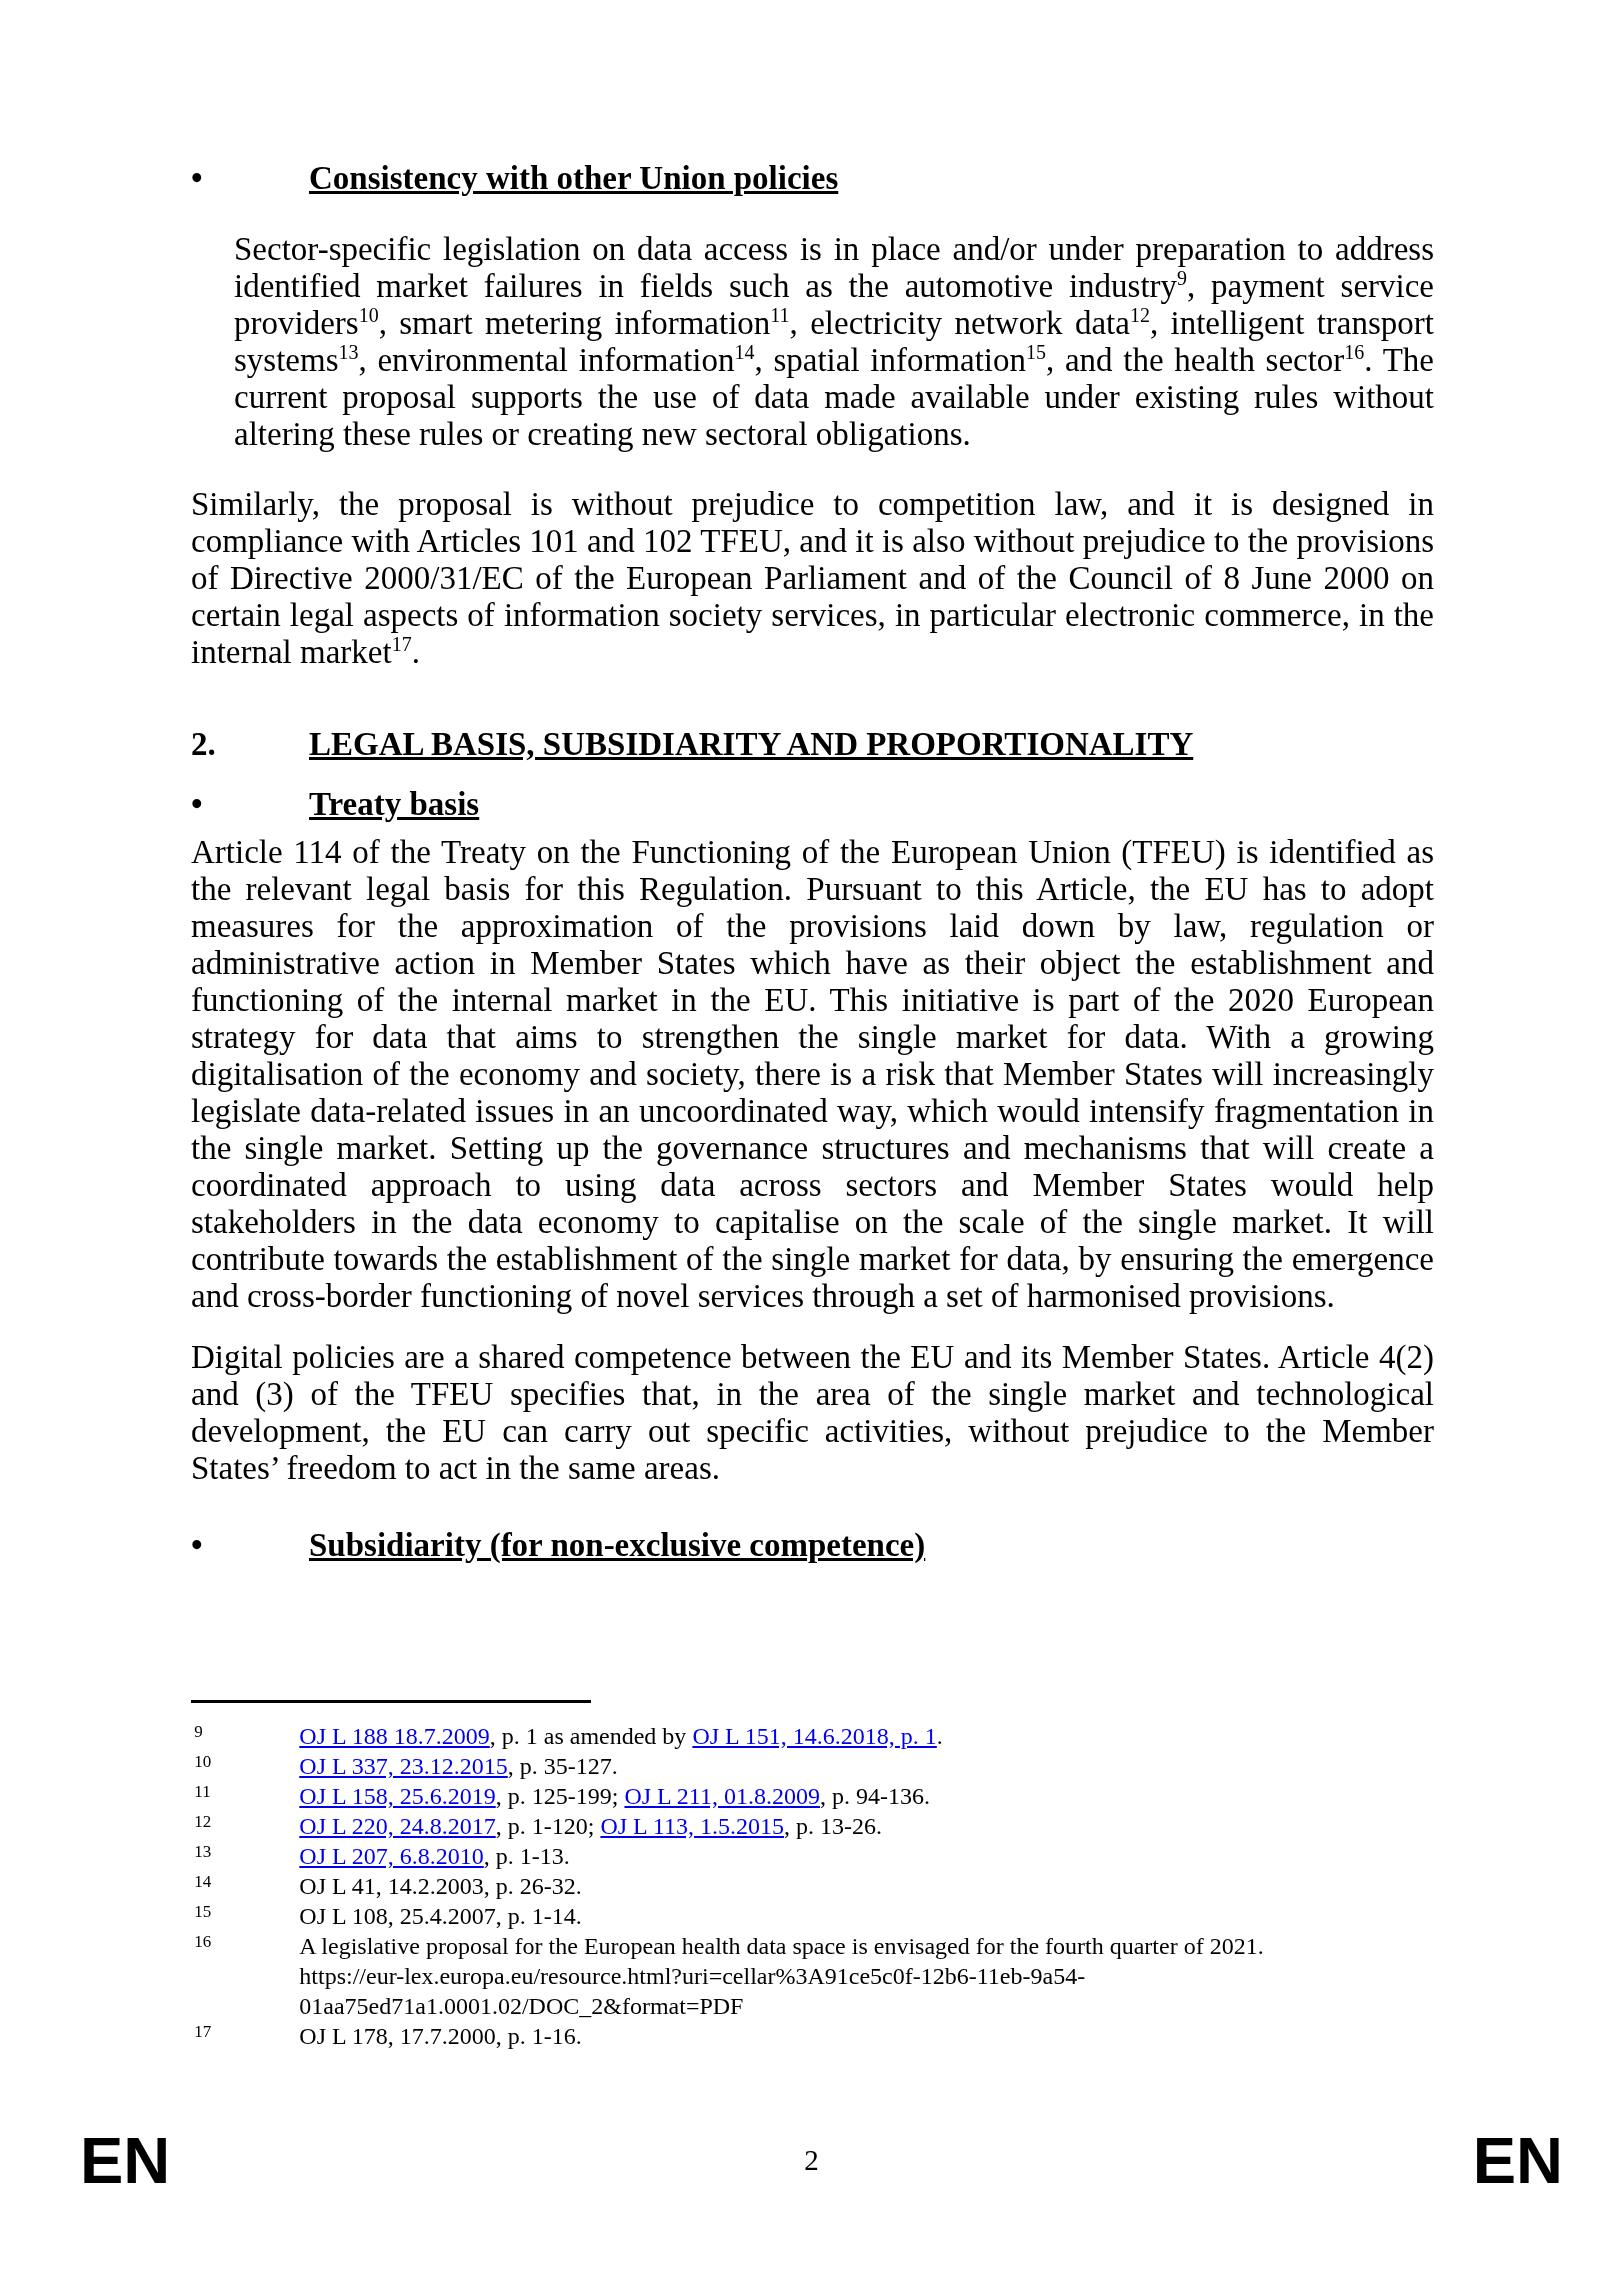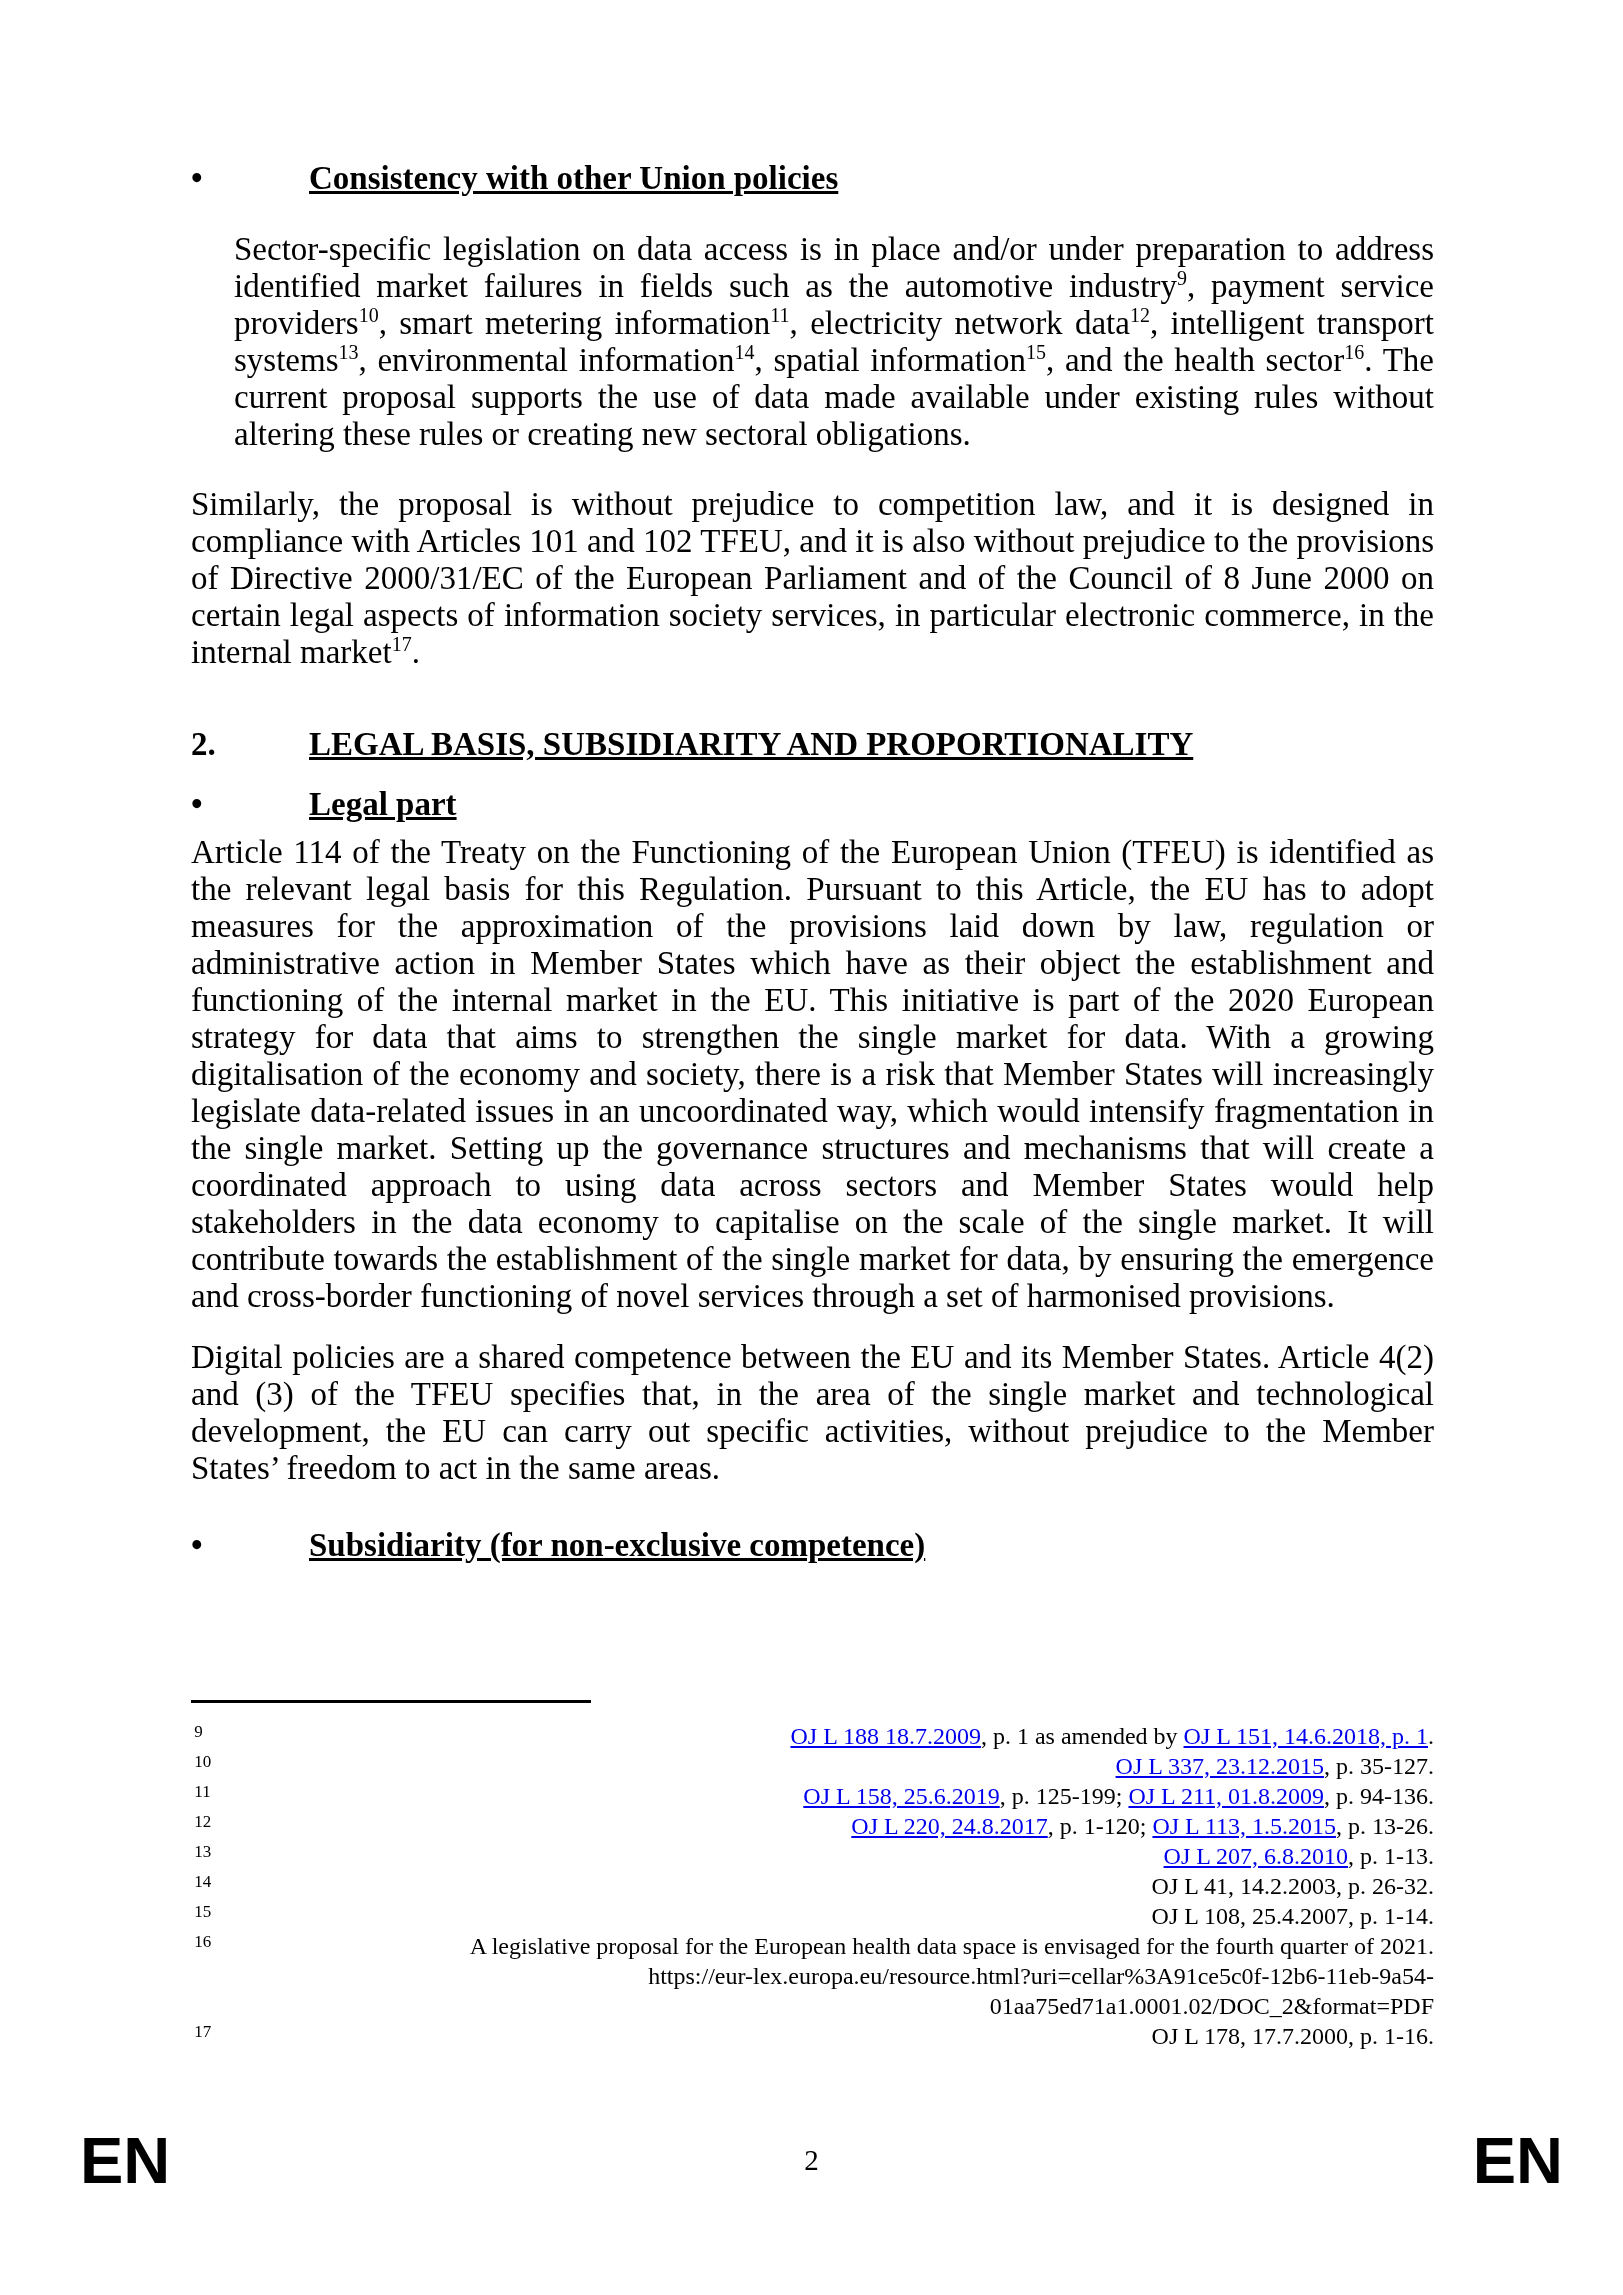--- a/index.html
+++ b/index.html
@@ -63,21 +63,21 @@
     line-height: 30px;
   }
   .fn-num {
     width: 105px;
     flex: none;
     font-size: 17px;
     position: relative;
     top: -3.9px;
     padding-left: 3.3px;
   }
-  .fn-text { flex: 1; text-align: right; }
+  .fn-text { flex: 1; text-align: left; }
   .fn-text a {
     color: var(--link-color, #0000EE);
     text-decoration: underline;
     cursor: pointer;
   }
   .footer {
     position: absolute;
     left: 0;
     right: 0;
     top: 2128px;
@@ -115,21 +115,21 @@
 
     <p class="para p2">Similarly, the proposal is without prejudice to competition law, and it is designed in compliance with Articles 101 and 102 TFEU, and it is also without prejudice to the provisions of Directive 2000/31/EC of the European Parliament and of the Council of 8 June 2000 on certain legal aspects of information society services, in particular electronic commerce, in the internal market<sup>17</sup>.</p>
 
     <div class="h-row h-section2">
       <span class="h-marker">2.</span>
       <span class="h-label">LEGAL BASIS, SUBSIDIARITY AND PROPORTIONALITY</span>
     </div>
 
     <div class="h-row h-legal">
       <span class="h-marker">•</span>
-      <span class="h-label">Legal part</span>
+      <span class="h-label">Treaty basis</span>
     </div>
 
     <p class="para p3">Article 114 of the Treaty on the Functioning of the European Union (TFEU) is identified as the relevant legal basis for this Regulation. Pursuant to this Article, the EU has to adopt measures for the approximation of the provisions laid down by law, regulation or administrative action in Member States which have as their object the establishment and functioning of the internal market in the EU. This initiative is part of the 2020 European strategy for data that aims to strengthen the single market for data. With a growing digitalisation of the economy and society, there is a risk that Member States will increasingly legislate data-related issues in an uncoordinated way, which would intensify fragmentation in the single market. Setting up the governance structures and mechanisms that will create a coordinated approach to using data across sectors and Member States would help stakeholders in the data economy to capitalise on the scale of the single market. It will contribute towards the establishment of the single market for data, by ensuring the emergence and cross-border functioning of novel services through a set of harmonised provisions.</p>
 
     <p class="para p4">Digital policies are a shared competence between the EU and its Member States. Article 4(2) and (3) of the TFEU specifies that, in the area of the single market and technological development, the EU can carry out specific activities, without prejudice to the Member States’ freedom to act in the same areas.</p>
 
     <div class="h-row h-subsidiarity">
       <span class="h-marker">•</span>
       <span class="h-label">Subsidiarity (for non-exclusive competence)</span>
     </div>

